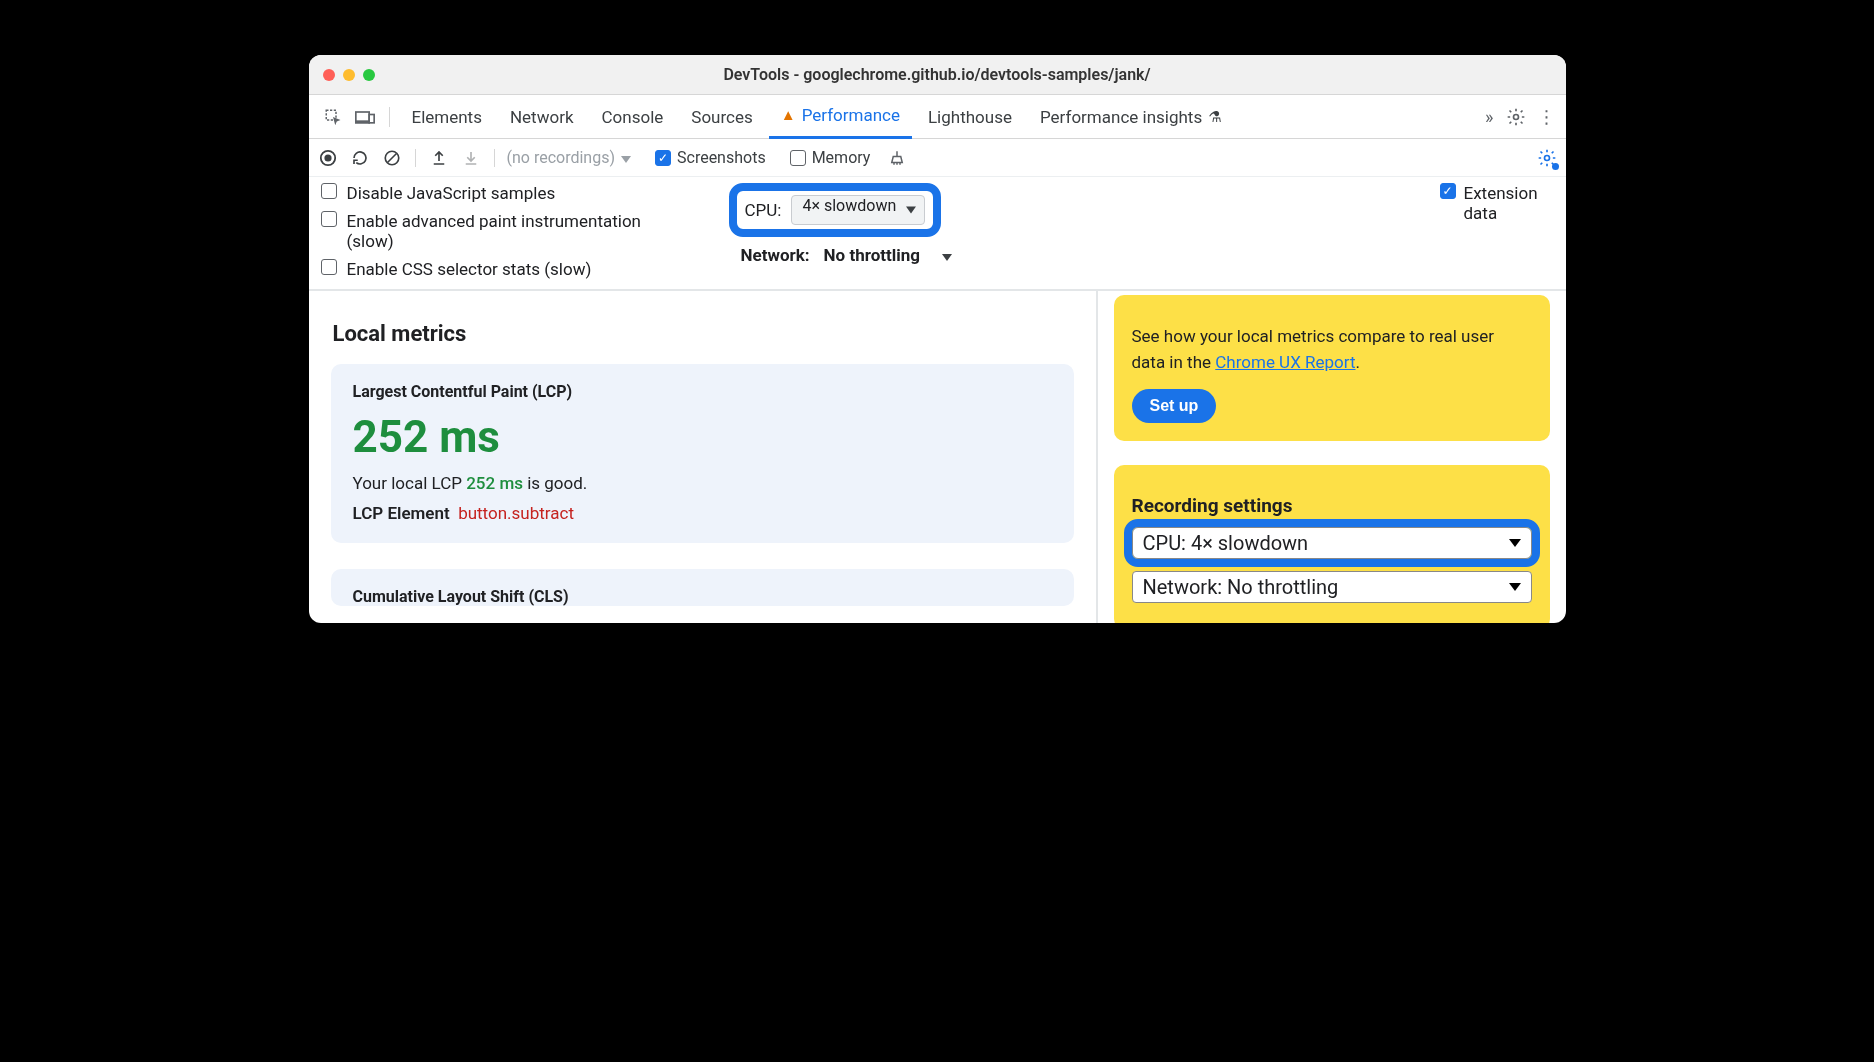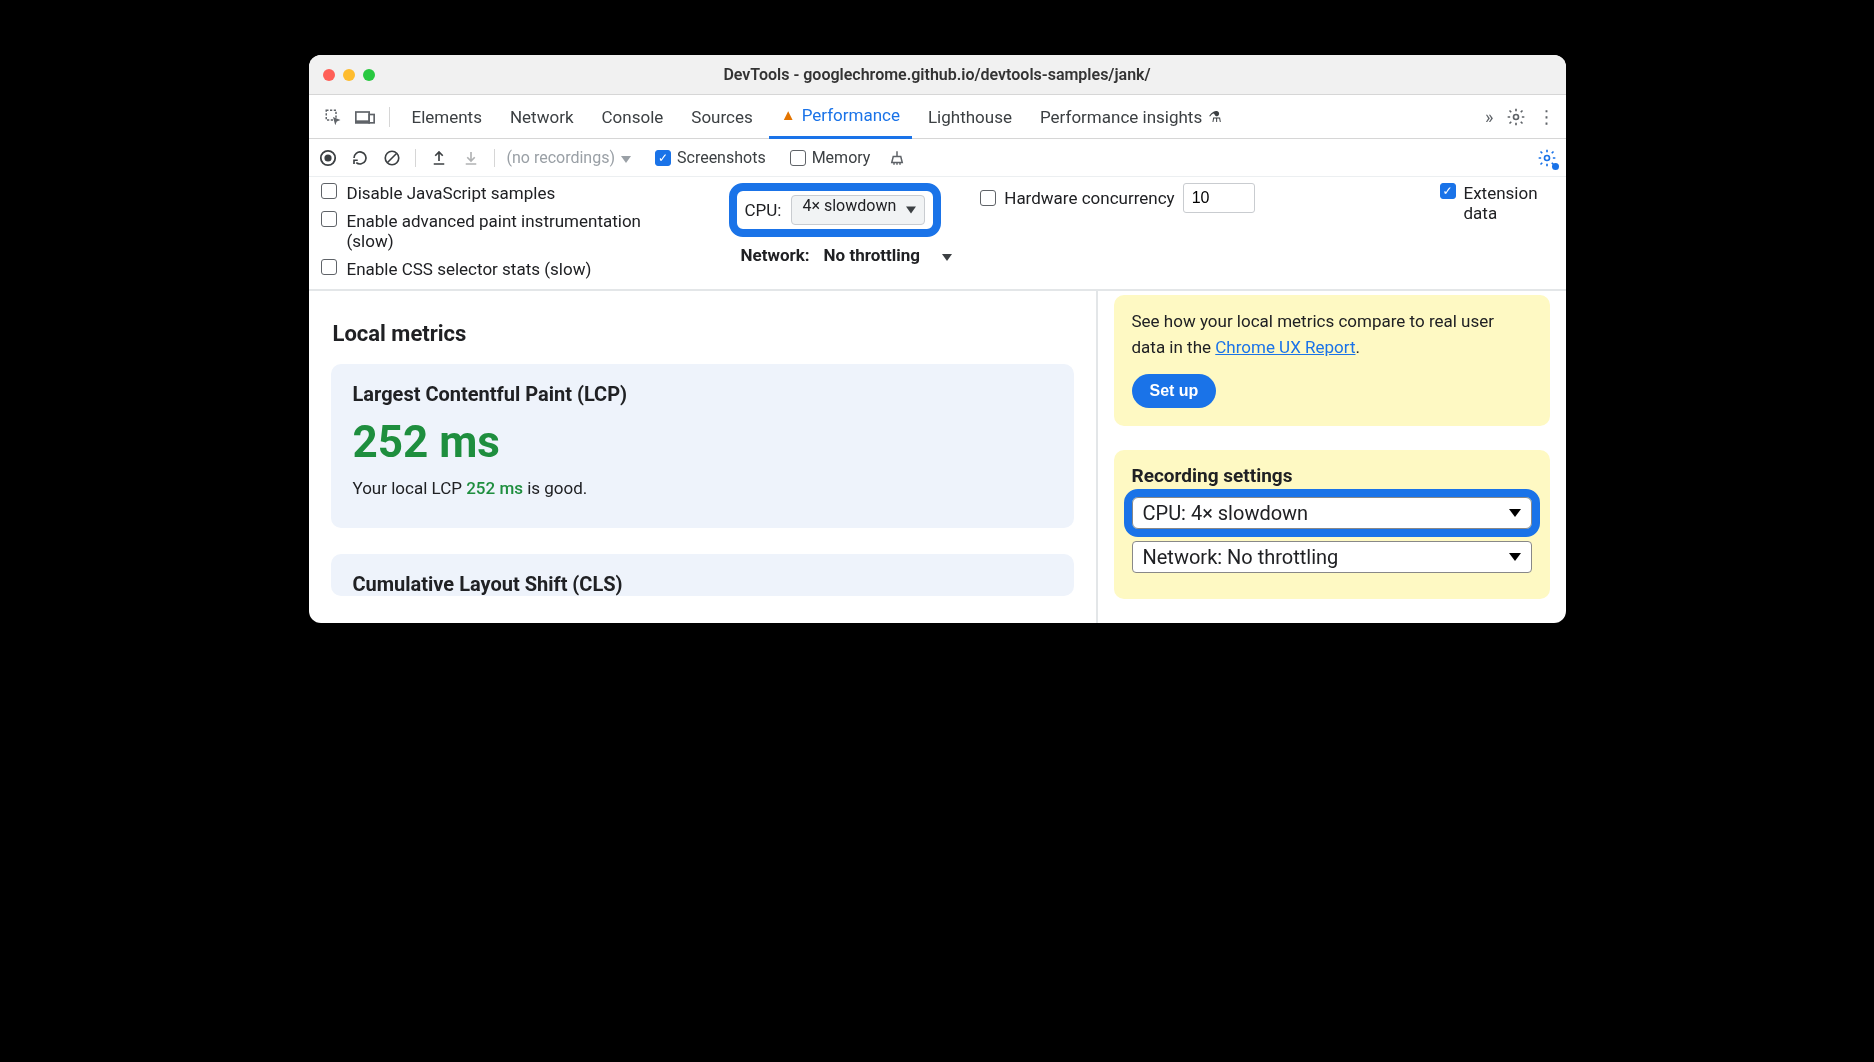--- a/index.html
+++ b/index.html
@@ -112,30 +112,30 @@
     border: 1px solid #c9ccd0; height: 30px; padding: 0 8px; border-radius: 3px; font-size: 16px; width: 72px;
   }
   
   .main { flex: 1; display: flex; overflow: hidden; }
   .main-left { flex: 1; overflow: auto; padding: 20px 22px; }
   .main-right { width: 470px; border-left: 2px solid #e3e6e8; overflow: auto; padding: 12px 16px 0 16px; }
   .h-local { font-size: 22px; font-weight: 700; margin: 10px 0 18px 2px; }
   .card {
     background: #eef3fb; border-radius: 10px; padding: 18px 22px 20px 22px; margin-bottom: 26px;
   }
-  .card h3 { font-size: 20px; font-weight: 700; margin-bottom: 10px; }
+  .card h3 { font-size: 16px; font-weight: 700; margin-bottom: 10px; }
   .metric-big { font-size: 44px; font-weight: 700; color: #1e8e3e; margin: 4px 0 10px 0; }
   .desc { font-size: 17px; margin-bottom: 10px; }
   .desc .good { color: #1e8e3e; font-weight: 500; }
   .lcp-elem { font-size: 17px; }
   .lcp-elem .label { font-weight: 600; }
   .lcp-elem .val { color: #c5221f; }
   
   .rcard {
-    background: #fef9c3; border-radius: 10px; padding: 14px 18px 18px 18px; margin-bottom: 24px;
+    background: #fde047; border-radius: 10px; padding: 29px 18px 18px 18px; margin-bottom: 24px;
   }
   .rcard .htxt { font-size: 17px; line-height: 1.5; }
   .rcard a { color: #1a73e8; text-decoration: underline; }
   .btn-primary {
     background: #1a73e8; color: #fff; border: none; border-radius: 999px; padding: 8px 18px;
     font-size: 16px; font-weight: 600; margin-top: 14px; cursor: pointer;
   }
   .rcard h4 { font-size: 19px; font-weight: 700; margin-bottom: 10px; }
   .recsel {
     border: 1.5px solid #888; border-radius: 4px; height: 32px; display: flex; align-items: center;
@@ -313,45 +313,42 @@
       </div>
       <div class="row" style="margin-left:12px; gap:14px;font-weight:bold;">
         <span>Network:</span>
         <span style="position:relative;">
           <span>No throttling</span>
           <span class="caret" style="position:static; display:inline-block; margin-left:18px; border-left:5px solid transparent;border-right:5px solid transparent;border-top:7px solid #3c4043;"></span>
         </span>
       </div>
     </div>
 
-    <div class="col">
-      <label class="row">
-        <span class="chk"></span>
-        <span>Hardware concurrency</span>
-        <input class="num-input" value="10" style="">
-      </label>
-    </div>
 
     <div class="col right">
       <label class="row" style="align-items:flex-start;">
         <span class="chk on">✓</span>
         <span style="max-width:90px;">Extension data</span>
       </label>
     </div>
   </div>
 
   <div class="main">
     <div class="main-left">
       <div class="h-local">Local metrics</div>
 
       <div class="card">
         <h3>Largest Contentful Paint (LCP)</h3>
         <div class="metric-big">252 ms</div>
         <div class="desc">
           <span>Your local LCP </span><span class="good">252 ms</span><span> is good.</span>
+        </div>
+        <div class="lcp-elem">
+          <span class="label">LCP Element</span>&nbsp;
+          <span class="val">button.subtract</span>
         </div>
       </div>
 
       <div class="card" style="padding-bottom:0;">
         <h3>Cumulative Layout Shift (CLS)</h3>
       </div>
     </div>
 
     <div class="main-right">
       <div class="rcard" style="margin-top:-8px;">

